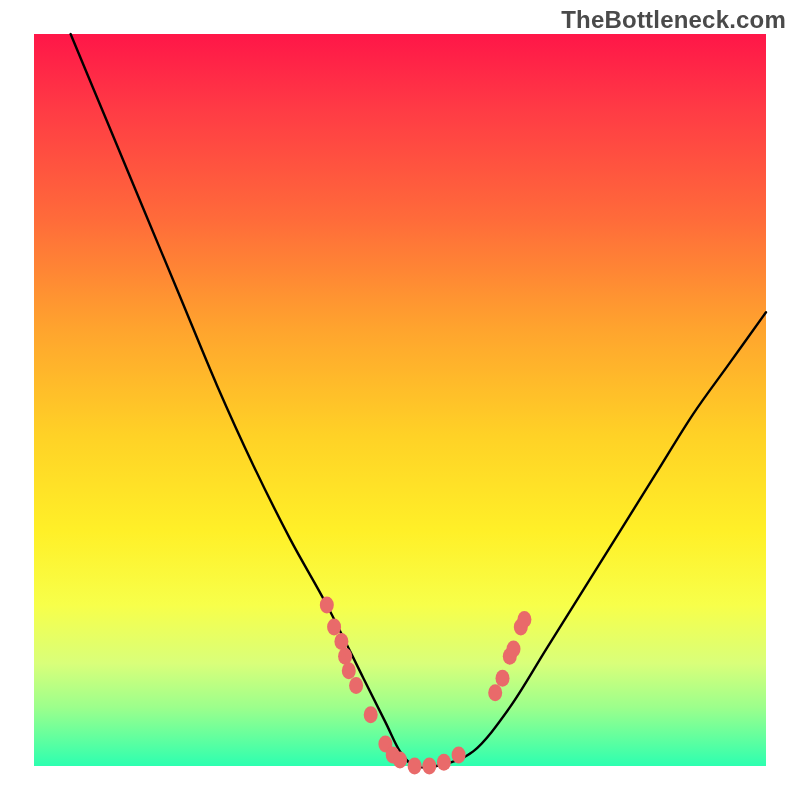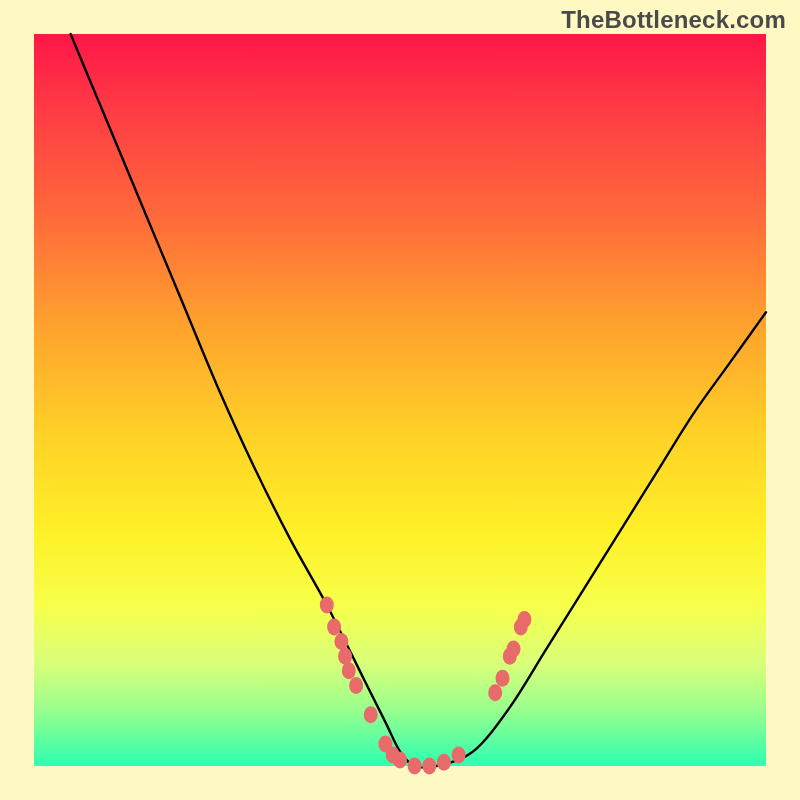--- a/index.html
+++ b/index.html
@@ -10,21 +10,21 @@
     background: #000;
     overflow: hidden;
     font-family: Arial, Helvetica, sans-serif;
   }
   .frame {
     position: absolute;
     left: 0;
     top: 0;
     width: 800px;
     height: 800px;
-    background: #fef9c3;
+    background: #ffffff;
   }
   .plot-area {
     position: absolute;
     left: 34px;
     top: 34px;
     width: 732px;
     height: 732px;
     
     background: linear-gradient(to bottom,
       #ff1648 0%,

